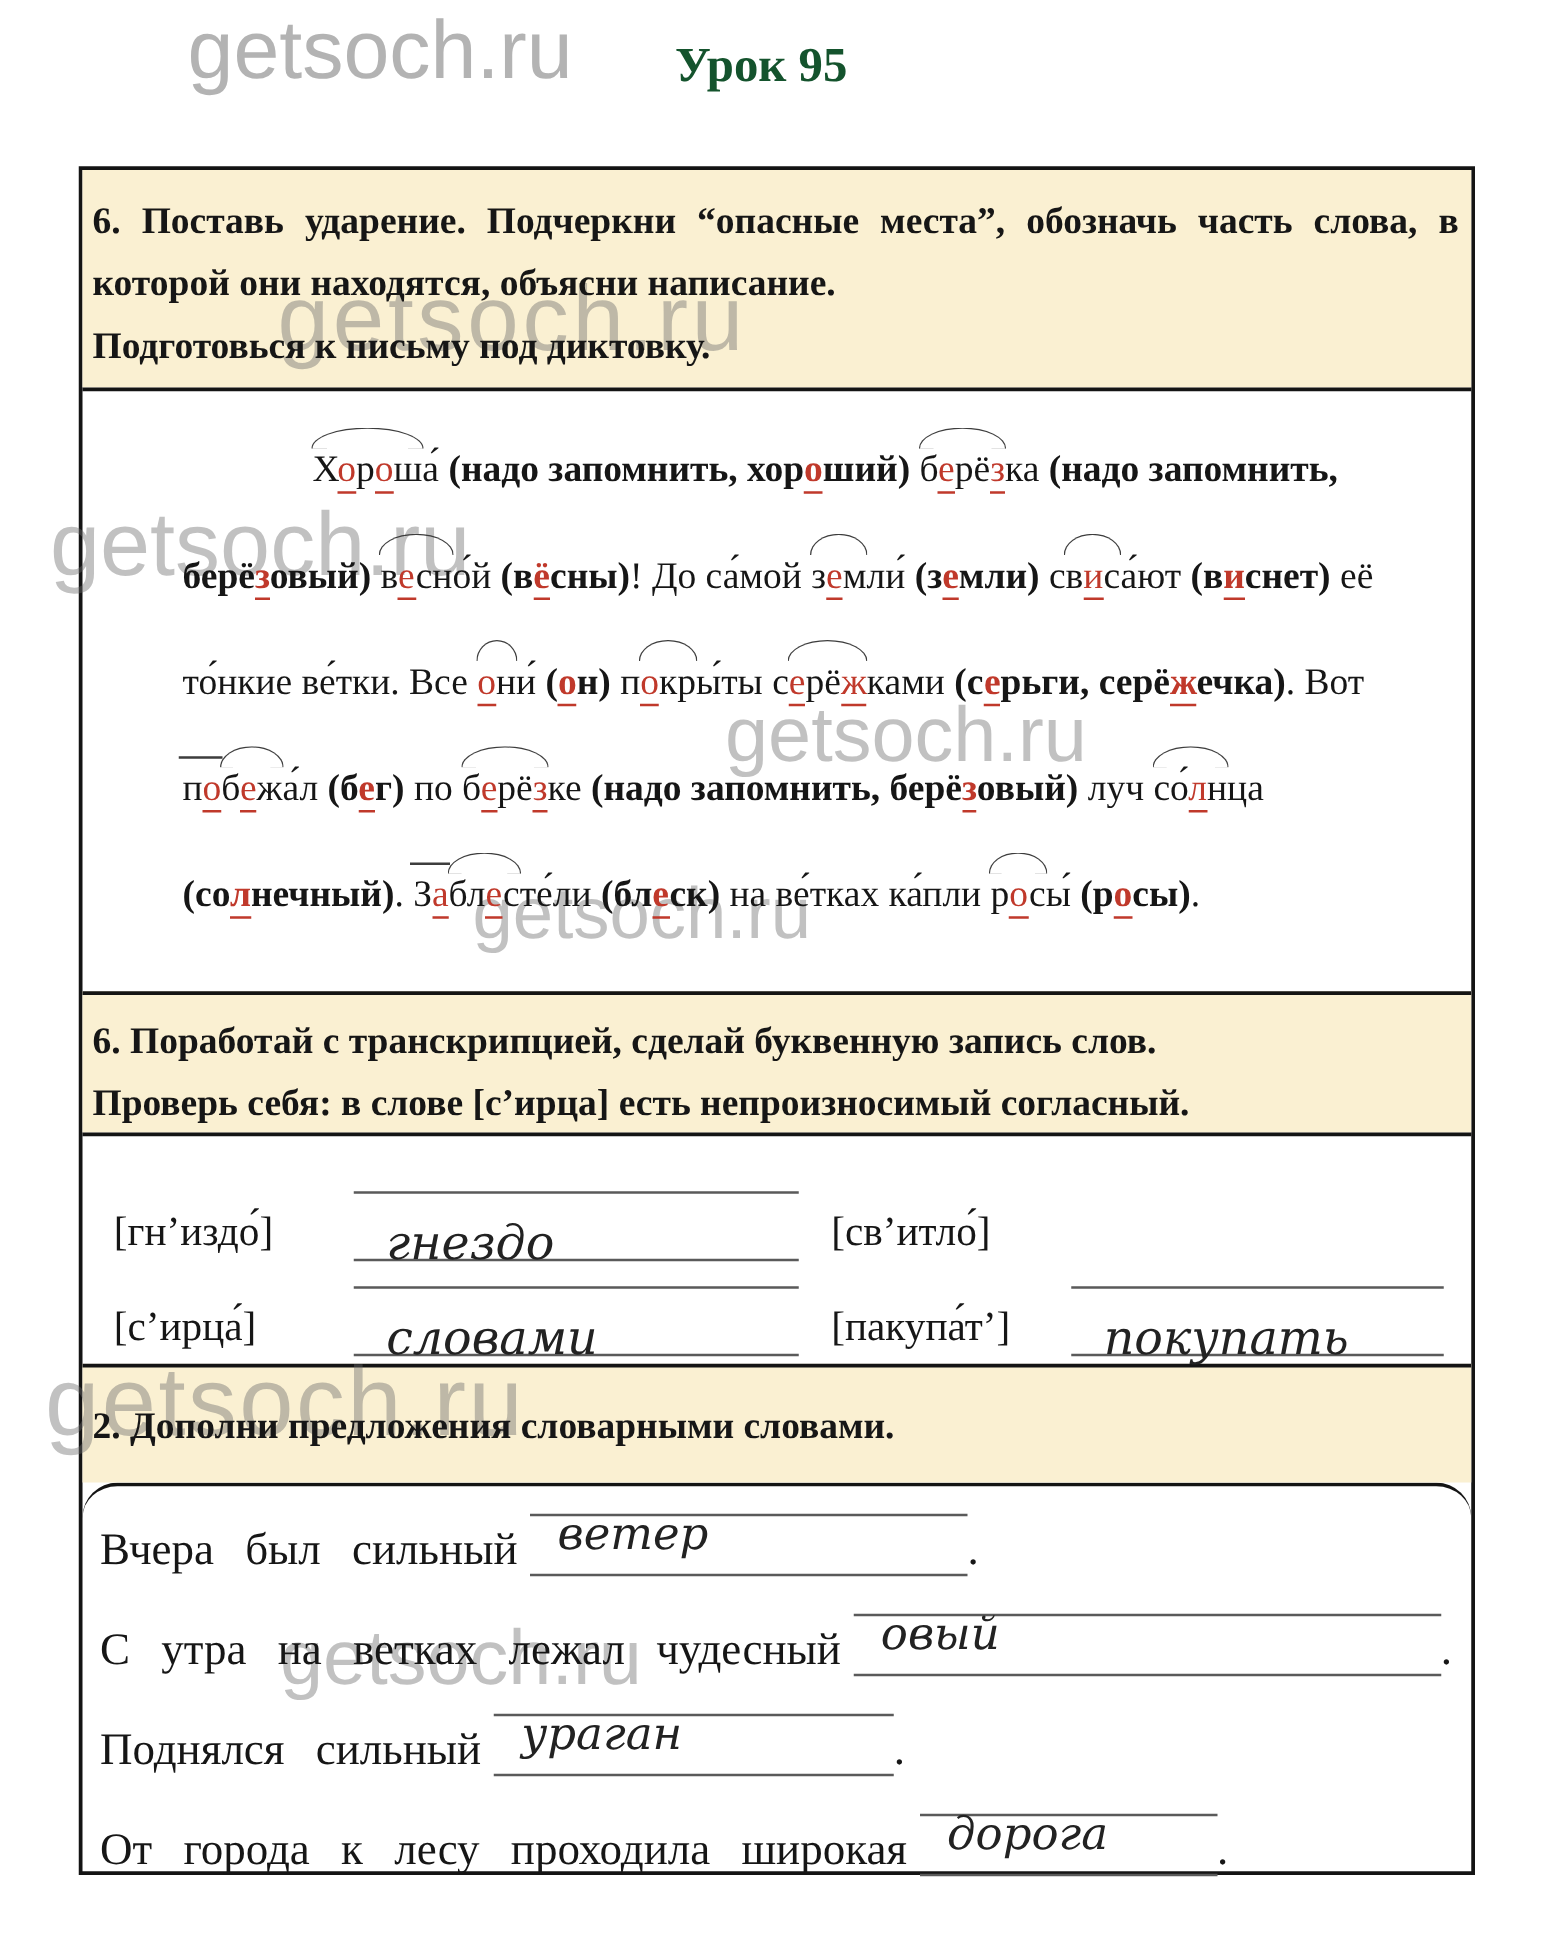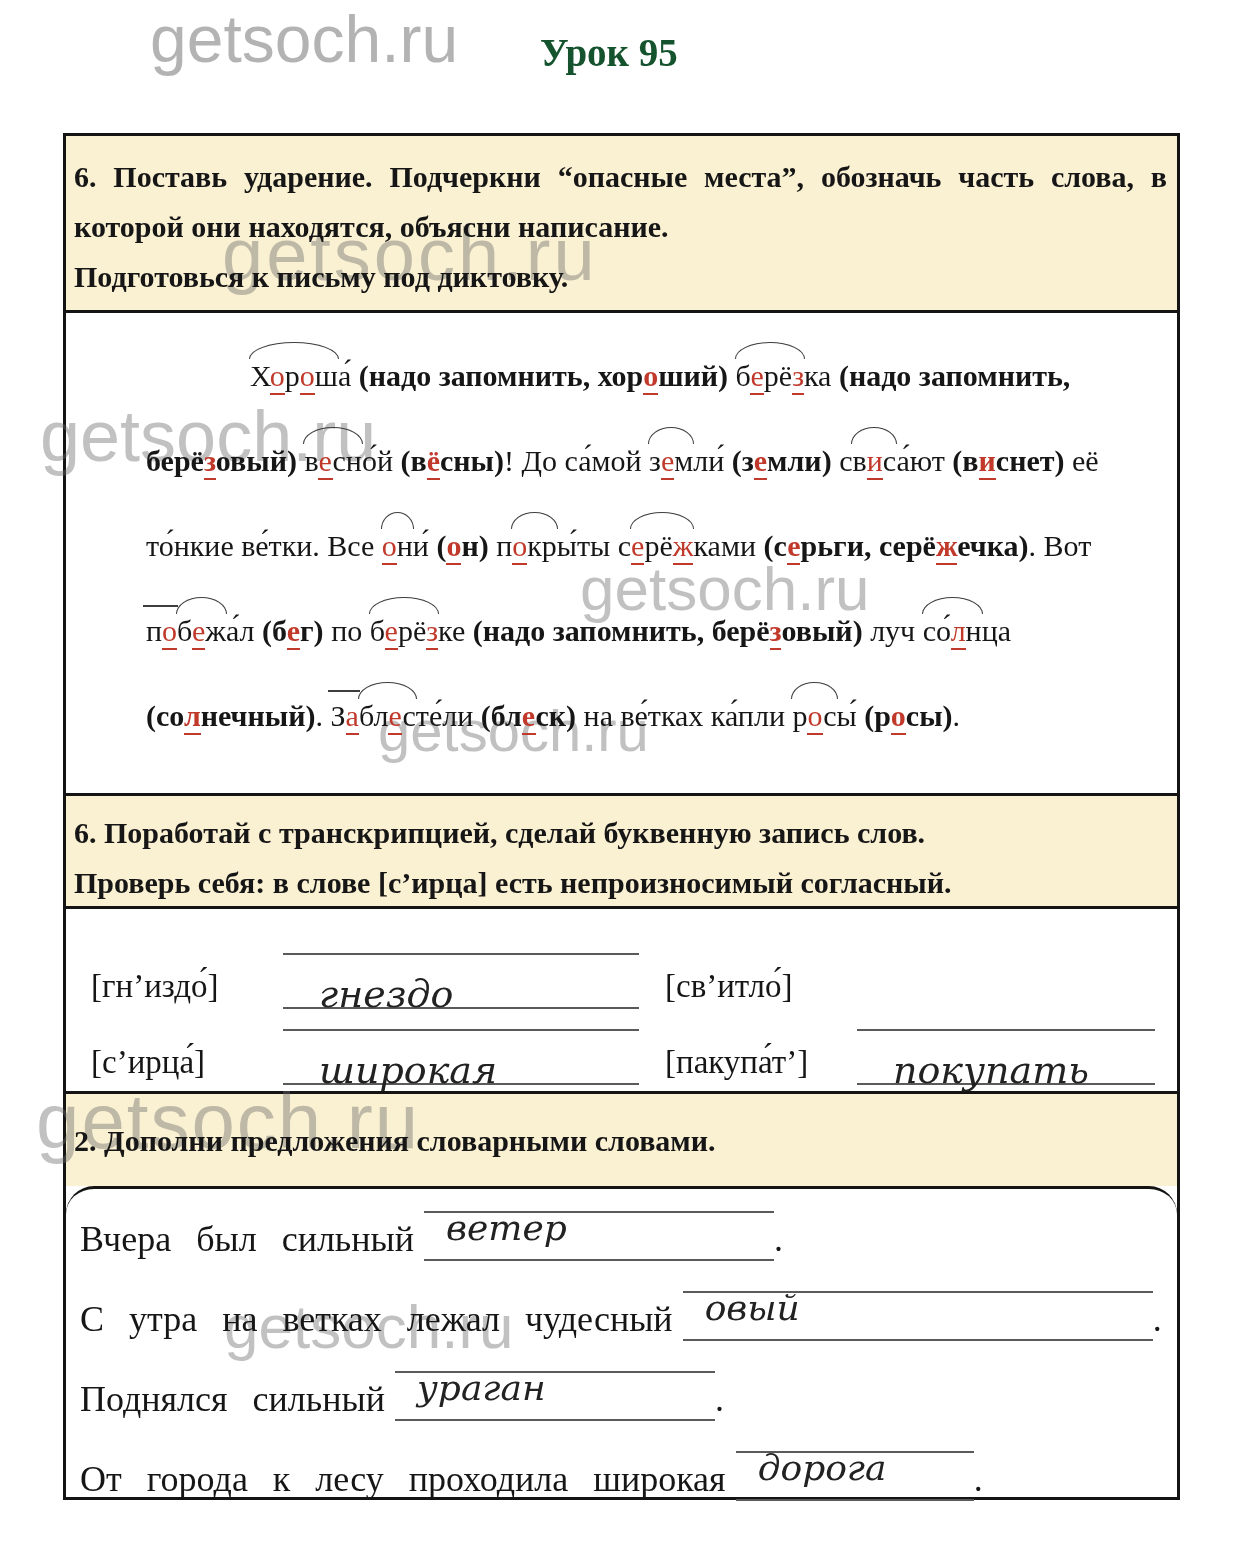--- a/index.html
+++ b/index.html
@@ -55,21 +55,21 @@
   
   .blank{position:relative;border-top:2px solid #5a5a5a;border-bottom:2px solid #5a5a5a;}
   .hand{position:absolute;bottom:-9px;font-style:italic;color:#222;
         font-family:"DejaVu Serif",serif;white-space:nowrap;}
 
   
   .ex6-grid{display:grid;grid-template-columns:548px 1fr;column-gap:26px;row-gap:0;}
   .ex6-item{display:flex;align-items:flex-end;height:76px;}
   .trans{font-size:33px;width:192px;line-height:1;padding-bottom:6px;white-space:nowrap;}
   .blank6{flex:1;height:52px;}
-  .blank6 .hand{left:36px;font-size:38px;}
+  .blank6 .hand{left:26px;font-size:38px;}
 
   
   .ex7-line{font-size:36px;line-height:80px;white-space:nowrap;word-spacing:16px;}
   .blank7{display:inline-block;height:46px;vertical-align:-10px;margin-left:10px;}
   .blank7 .hand{left:22px;font-size:36px;word-spacing:0;}
   .dot{word-spacing:0;}
 </style>
 </head>
 <body>
 
@@ -112,21 +112,21 @@
             <span class="blank blank6">
               <span class="hand">гнездо</span>
             </span>
           </div>
           <div class="ex6-item">
             <span class="trans">[св’итло́]</span>
           </div>
           <div class="ex6-item">
             <span class="trans">[с’ирца́]</span>
             <span class="blank blank6">
-              <span class="hand">широкая</span>
+              <span class="hand">словами</span>
             </span>
           </div>
           <div class="ex6-item">
             <span class="trans">[пакупа́т’]</span>
             <span class="blank blank6">
               <span class="hand">покупать</span>
             </span>
           </div>
         </div>
     </div>

